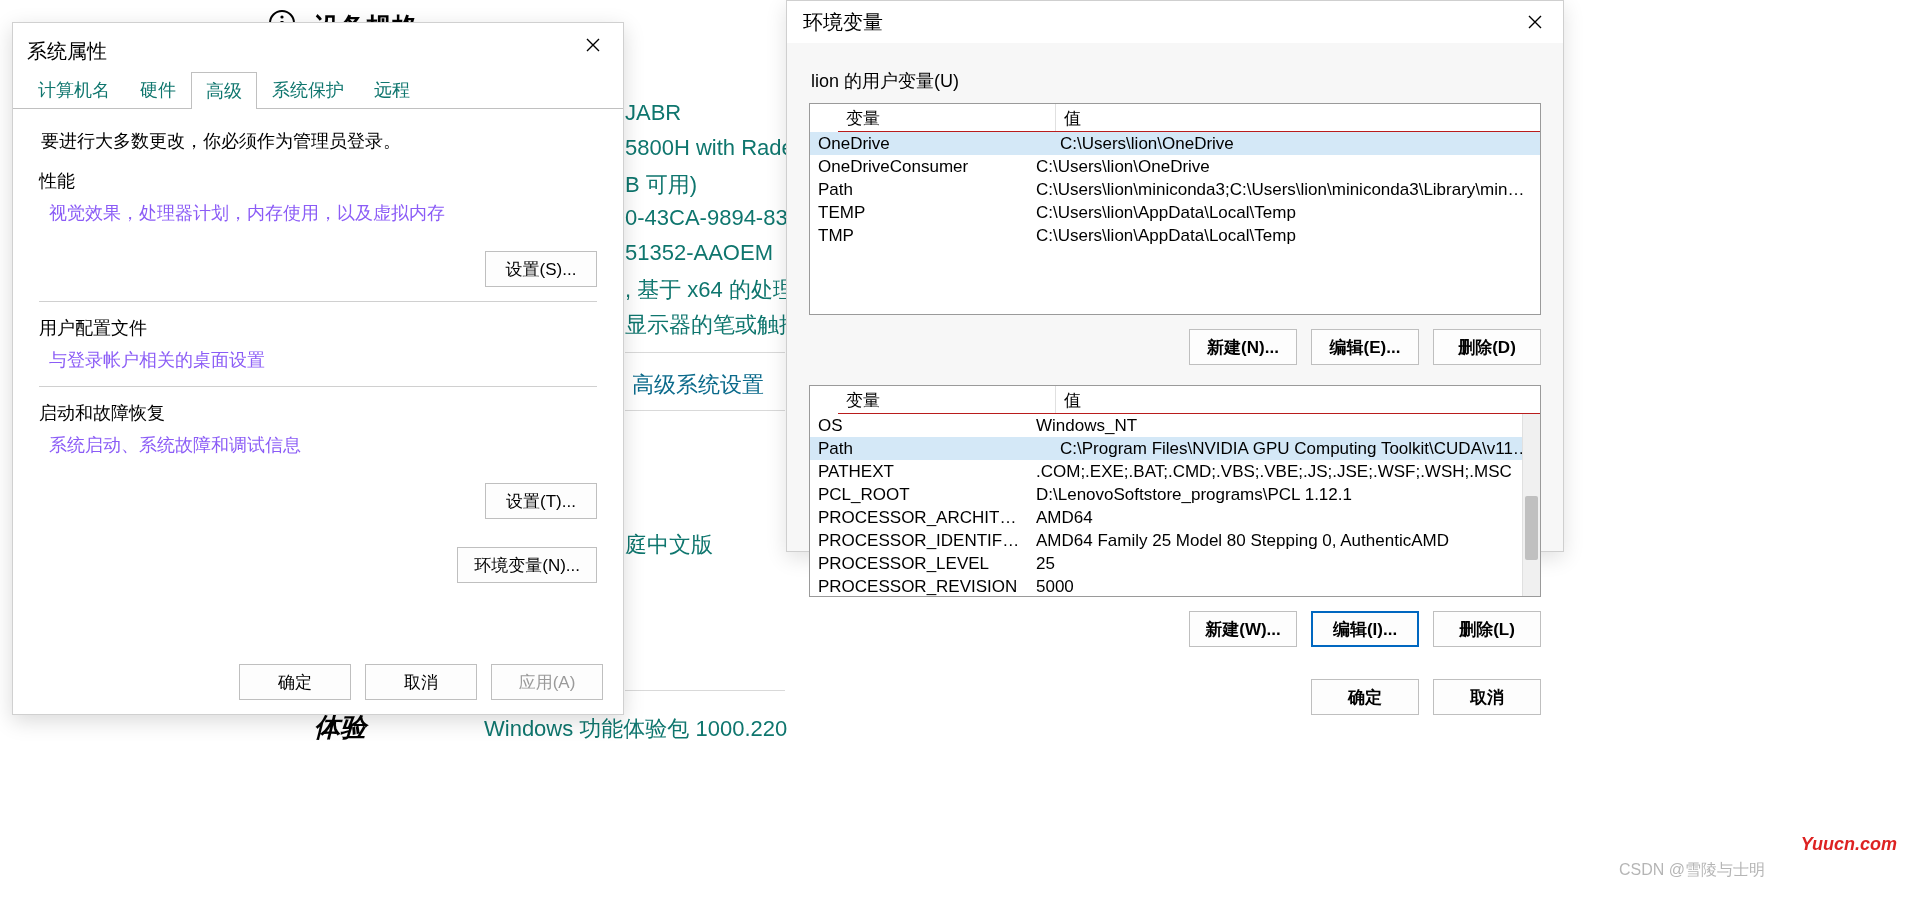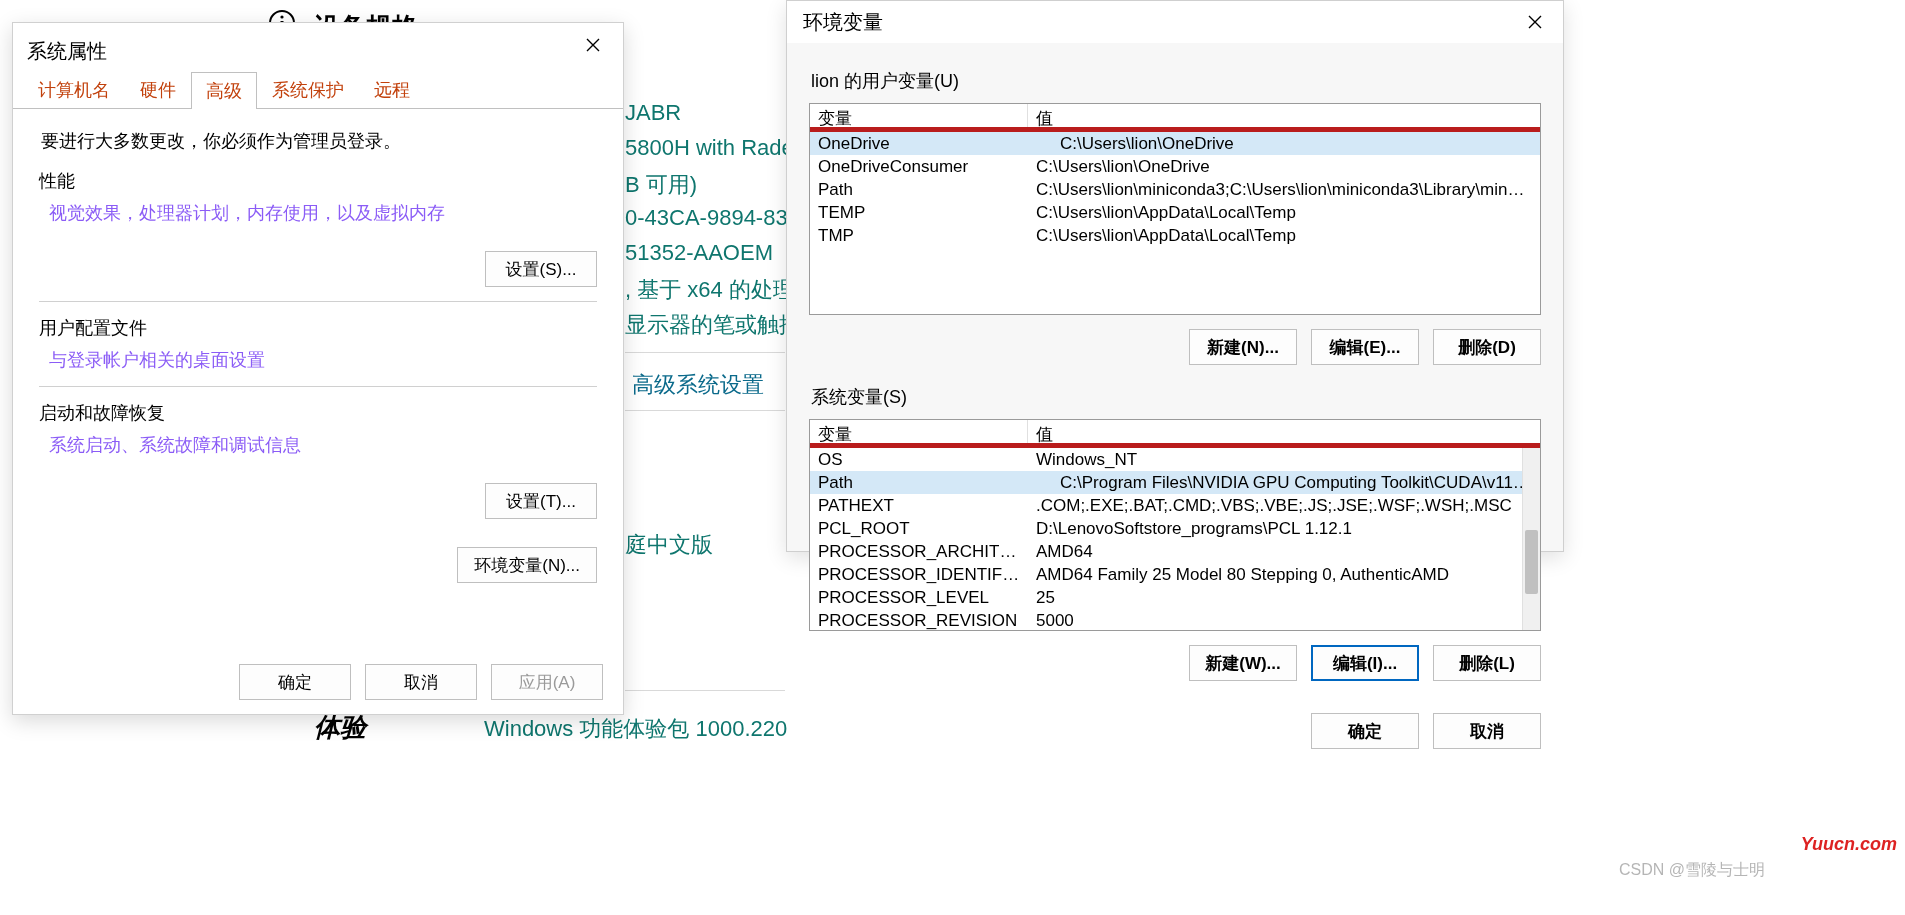--- a/index.html
+++ b/index.html
@@ -10,21 +10,21 @@
 .bg-heading { position: absolute; font-size: 26px; font-weight: 600; }
 .bg-link { color: #0b6a8b; font-size: 22px; }
 .bg-divider { position: absolute; height: 1px; background: #d9d9d9; left: 625px; width: 160px; }
 
 
 .sysprops { position: absolute; left: 12px; top: 22px; width: 612px; height: 693px; background: #fff; border: 1px solid #d0d0d0; box-shadow: 0 6px 20px rgba(0,0,0,.15); }
 .sysprops .titlebar { height: 44px; display: flex; align-items: center; justify-content: space-between; padding: 0 8px 0 14px; }
 .sysprops .titlebar .title { font-size: 20px; margin-top: 12px; }
 .sysprops .closebtn { width: 44px; height: 34px; display: flex; align-items: center; justify-content: center; font-size: 18px; cursor: default; }
 .sysprops .tabs { display: flex; border-bottom: 1px solid #c0c0c0; padding: 0 10px; margin-top: 4px; }
-.sysprops .tab { padding: 6px 14px 6px; font-size: 18px; color: #c2410c; border: 1px solid transparent; border-bottom: none; cursor: default; }
+.sysprops .tab { padding: 6px 14px 6px; font-size: 18px; color: #0f766e; border: 1px solid transparent; border-bottom: none; cursor: default; }
 .sysprops .tab.active { border-color: #c0c0c0; background: #fff; position: relative; top: 1px; }
 .sysprops .tabbody { padding: 18px 26px 10px 26px; }
 .sysprops .intro { margin: 2px 0 16px 2px; font-size: 18px; }
 .sysprops .group { margin-bottom: 14px; }
 .sysprops .grouptitle { font-size: 18px; margin-bottom: 8px; }
 .sysprops .groupdesc { font-size: 18px; color: #8b5cf6; margin-left: 10px; }
 .sysprops .grouprow { display: flex; justify-content: flex-end; margin: 26px 0 10px 0; }
 .sysprops .hr { height: 1px; background: #d0d0d0; margin: 6px 0 14px 0; }
 .sysprops .btn { min-width: 112px; height: 36px; border: 1px solid #bfbfbf; background: #fdfdfd; font-size: 17px; padding: 0 16px; cursor: default; }
 .sysprops .envrow { display: flex; justify-content: flex-end; margin-top: 28px; }
@@ -34,21 +34,21 @@
 
 .envdlg { position: absolute; left: 786px; top: 0; width: 778px; height: 552px; background: #f7f7f7; border: 1px solid #cfcfcf; box-shadow: 0 6px 20px rgba(0,0,0,.12); }
 .envdlg .titlebar { height: 42px; display: flex; align-items: center; justify-content: space-between; padding: 0 6px 0 16px; background: #fff; }
 .envdlg .titlebar .title { font-size: 20px; }
 .envdlg .closebtn { width: 44px; height: 34px; display: flex; align-items: center; justify-content: center; font-size: 18px; cursor: default; }
 .envdlg .body { padding: 18px 22px 14px 22px; }
 .envdlg .section-label { font-size: 18px; margin: 8px 0 10px 2px; }
 .envdlg .listbox { border: 1px solid #9a9a9a; background: #fff; position: relative; }
 .envdlg .listbox.user { height: 212px; }
 .envdlg .listbox.system { height: 212px; }
-.envdlg .listhead { display: flex; height: 28px; border-bottom: 5px solid #b91c1c; font-size: 17px; background: #fff; }
+.envdlg .listhead { display: flex; height: 28px; border-bottom: 1px solid #b91c1c; font-size: 17px; background: #fff; margin-left: 28px; }
 .envdlg .col-name { width: 218px; padding: 3px 8px; border-right: 1px solid #e0e0e0; }
 .envdlg .col-val { flex: 1; padding: 3px 8px; }
 .envdlg .row { display: flex; height: 23px; font-size: 17px; align-items: center; }
 .envdlg .row .c1 { width: 218px; padding: 0 8px; white-space: nowrap; overflow: hidden; text-overflow: ellipsis; }
 .envdlg .row .c2 { flex: 1; padding: 0 8px; white-space: nowrap; overflow: hidden; text-overflow: ellipsis; }
 .envdlg .row.sel { background: #d4e8f7; gap: 24px; }
 .envdlg .scrollbar { position: absolute; right: 0; top: 28px; bottom: 0; width: 18px; background: #f0f0f0; border-left: 1px solid #e0e0e0; }
 .envdlg .scrollbar .thumb { position: absolute; left: 2px; right: 2px; background: #c0c0c0; border-radius: 2px; }
 .envdlg .btnrow { display: flex; justify-content: flex-end; gap: 14px; margin: 14px 0 20px 0; }
 .envdlg .btn { min-width: 108px; height: 36px; border: 1px solid #bfbfbf; background: #fdfdfd; font-size: 17px; padding: 0 14px; cursor: default; font-weight: bold; }
@@ -175,21 +175,20 @@
             <div class="c2">C:\Users\lion\AppData\Local\Temp</div>
           </div>
         </div>
     </div>
     <div class="btnrow">
       <button class="btn">新建(N)...</button>
       <button class="btn">编辑(E)...</button>
       <button class="btn">删除(D)</button>
     </div>
 
-    <div class="section-label">系统变量(S)</div>
     <div class="listbox system">
       <div class="listhead">
         <div class="col-name">变量</div>
         <div class="col-val">值</div>
       </div>
       <div id="system-rows">
           <div class="row">
             <div class="c1">OS</div>
             <div class="c2">Windows_NT</div>
           </div>

